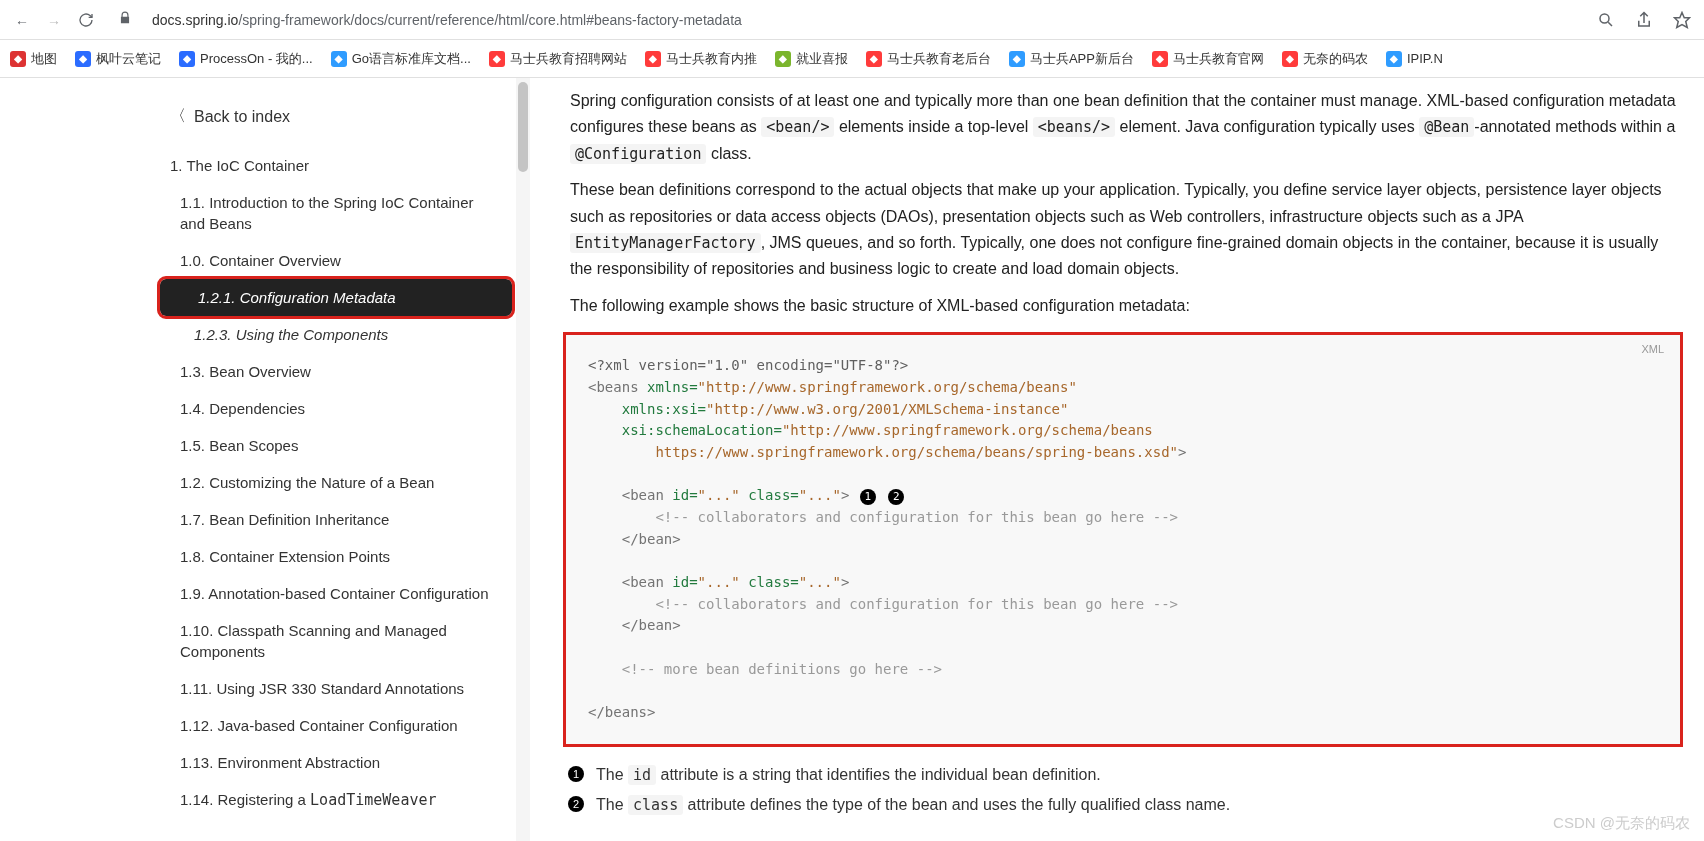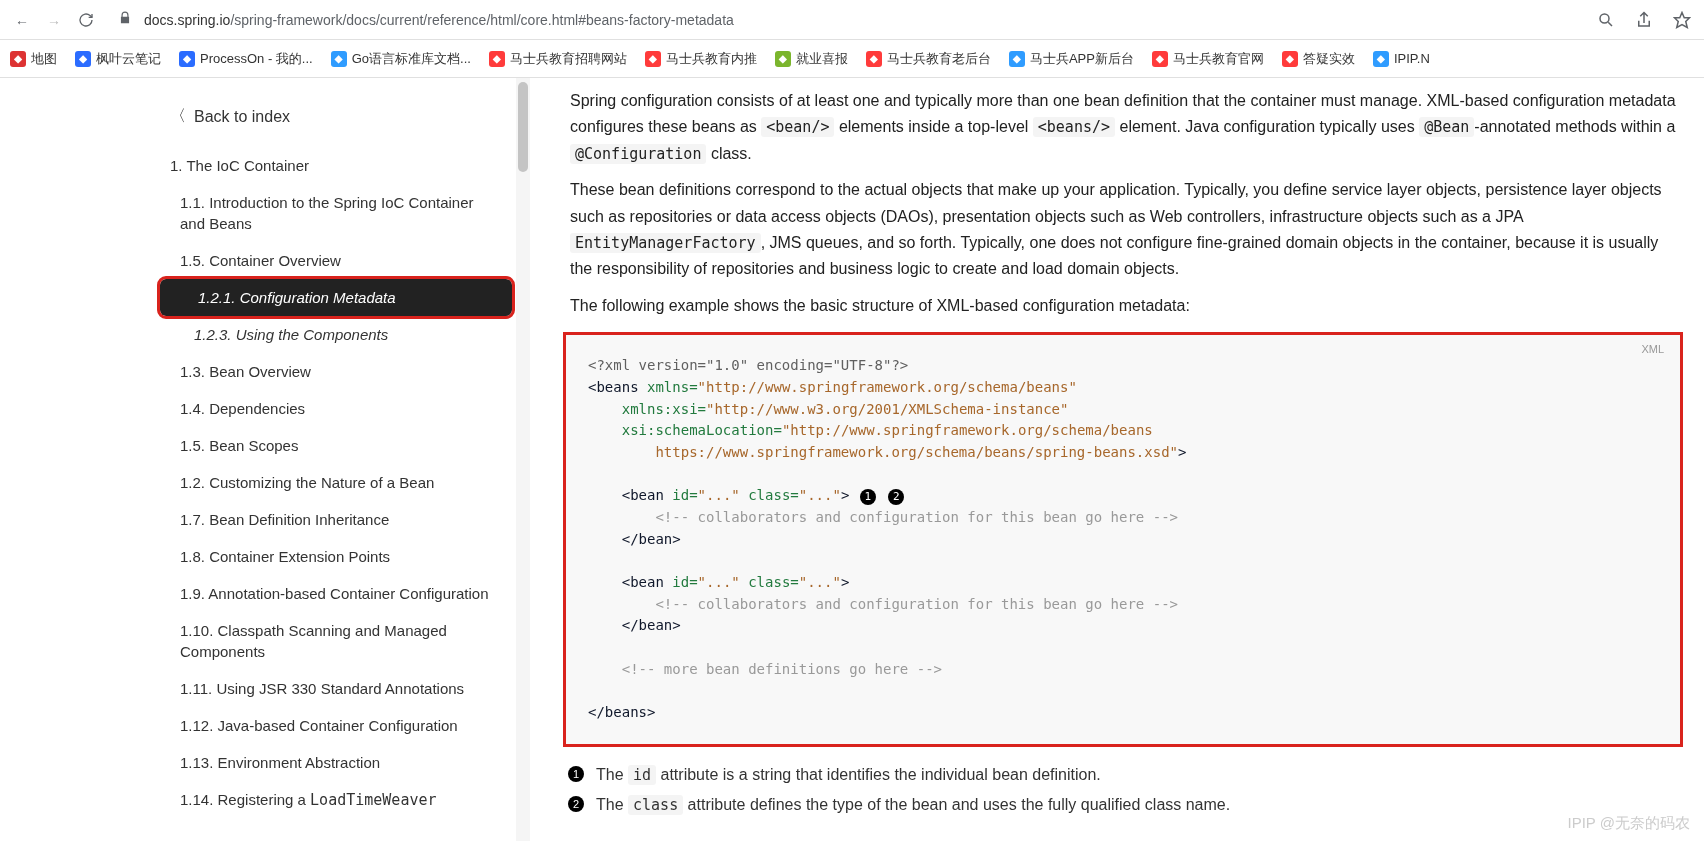--- a/index.html
+++ b/index.html
@@ -1,21 +1,21 @@
 <!DOCTYPE html>
 <html><head>
 <meta charset="utf-8">
 <style>
 * { box-sizing: border-box; margin: 0; padding: 0; }
 body { font-family: -apple-system, BlinkMacSystemFont, "Segoe UI", Arial, sans-serif; font-size: 14px; color: #333; background: #fff; width: 1704px; }
 
 .browser-bar { display: flex; align-items: center; padding: 6px 10px; border-bottom: 1px solid #e0e0e0; gap: 8px; height: 40px; }
 .nav-btn { width: 24px; height: 24px; display: inline-flex; align-items: center; justify-content: center; color: #5f6368; cursor: pointer; border-radius: 50%; }
 .nav-btn.disabled { color: #bbb; }
-.url-wrap { flex: 1; display: flex; align-items: center; background: #fff; border-radius: 20px; padding: 4px 12px; gap: 12px; }
+.url-wrap { flex: 1; display: flex; align-items: center; background: #fff; border-radius: 20px; padding: 4px 12px; gap: 20px; }
 .lock { color: #5f6368; }
 .url { flex: 1; font-size: 14px; color: #333; }
 .url .path { color: #5f6368; }
 .right-icons { display: flex; gap: 14px; align-items: center; color: #5f6368; }
 
 .bookmarks { display: flex; align-items: center; padding: 6px 10px; gap: 18px; font-size: 13px; border-bottom: 1px solid #e0e0e0; height: 38px; overflow: hidden; }
 .bm { display: flex; align-items: center; gap: 5px; color: #333; cursor: pointer; white-space: nowrap; }
 .bm .ic { width: 16px; height: 16px; display: inline-flex; align-items: center; justify-content: center; border-radius: 3px; font-size: 10px; font-weight: bold; }
 
 .page { display: flex; height: 763px; overflow: hidden; }
@@ -30,21 +30,21 @@
 .toc-item.l3 { padding-left: 38px; font-style: italic; }
 .toc-item.active { background: #222; color: #fff; border-radius: 6px; margin: 0 4px; }
 .toc-item.boxed { outline: 3px solid #d9231d; outline-offset: 0; }
 .main { flex: 1; padding: 0 24px 20px 36px; overflow-y: auto; position: relative; }
 .para { font-size: 16px; line-height: 1.65; color: #222; margin: 10px 4px; }
 .inline-code { font-family: "Consolas", monospace; background: #f4f4f4; padding: 1px 5px; border-radius: 3px; font-size: 15px; }
 .codeblock-wrap { position: relative; margin: 16px 0; outline: 3px solid #d9231d; }
 .codeblock { background: #f8f8f8; padding: 20px 22px; font-family: "Consolas", monospace; font-size: 14px; line-height: 1.55; overflow-x: auto; }
 .lang-tag { position: absolute; top: 8px; right: 16px; font-size: 11px; color: #999; text-transform: uppercase; }
 .tok-pi { color: #606060; }
-.tok-tag { color: #0f172a; text-align: right; }
+.tok-tag { color: #737373; text-align: right; }
 .tok-attr { color: #227a3e; }
 .tok-str { color: #a7672b; }
 .tok-com { color: #999; }
 .callout-num { display: inline-flex; width: 16px; height: 16px; background: #000; color: #fff; border-radius: 50%; font-size: 11px; align-items: center; justify-content: center; margin: 0 2px; }
 .callouts { margin: 12px 0; }
 .callout-row { display: flex; gap: 10px; padding: 6px 0; font-size: 16px; align-items: flex-start; }
 .watermark { position: fixed; bottom: 8px; right: 14px; color: #ccc; font-size: 15px; }
 </style>
 </head>
 <body>
@@ -122,39 +122,39 @@
     <div class="bm">
       <span class="ic" style="background: rgb(47, 156, 255); color: rgb(255, 255, 255);">◆</span>
       <span>马士兵APP新后台</span>
     </div>
     <div class="bm">
       <span class="ic" style="background: rgb(255, 59, 59); color: rgb(255, 255, 255);">◆</span>
       <span>马士兵教育官网</span>
     </div>
     <div class="bm">
       <span class="ic" style="background: rgb(255, 59, 59); color: rgb(255, 255, 255);">◆</span>
-      <span>答疑实效</span>
+      <span>无奈的码农</span>
     </div>
     <div class="bm">
       <span class="ic" style="background: rgb(47, 156, 255); color: rgb(255, 255, 255);">◆</span>
       <span>IPIP.N</span>
     </div>
   </div>
 
 <div class="page">
   <div class="sidebar-wrap">
     <div class="sidebar">
       <div class="back-link">
         <span>〈</span>
         <span>Back to index</span>
       </div>
       <div class="toc" id="toc">
           <div class="toc-item l1">1. The IoC Container</div>
           <div class="toc-item l2">1.1. Introduction to the Spring IoC Container and Beans</div>
-          <div class="toc-item l2">1.5. Container Overview</div>
+          <div class="toc-item l2">1.0. Container Overview</div>
           <div class="toc-item l3 active boxed">1.2.1. Configuration Metadata</div>
           <div class="toc-item l3">1.2.3. Using the Components</div>
           <div class="toc-item l2">1.3. Bean Overview</div>
           <div class="toc-item l2">1.4. Dependencies</div>
           <div class="toc-item l2">1.5. Bean Scopes</div>
           <div class="toc-item l2">1.2. Customizing the Nature of a Bean</div>
           <div class="toc-item l2">1.7. Bean Definition Inheritance</div>
           <div class="toc-item l2">1.8. Container Extension Points</div>
           <div class="toc-item l2">1.9. Annotation-based Container Configuration</div>
           <div class="toc-item l2">1.10. Classpath Scanning and Managed Components</div>
@@ -205,13 +205,13 @@
           <span><span>The </span><code class="inline-code">id</code><span> attribute is a string that identifies the individual bean definition.</span></span>
         </div>
         <div class="callout-row">
           <span class="callout-num">2</span>
           <span><span>The </span><code class="inline-code">class</code><span> attribute defines the type of the bean and uses the fully qualified class name.</span></span>
         </div>
       </div>
   </div>
 </div>
 
-<div class="watermark">IPIP @无奈的码农</div>
+<div class="watermark">CSDN @无奈的码农</div>
 
 </body></html>

